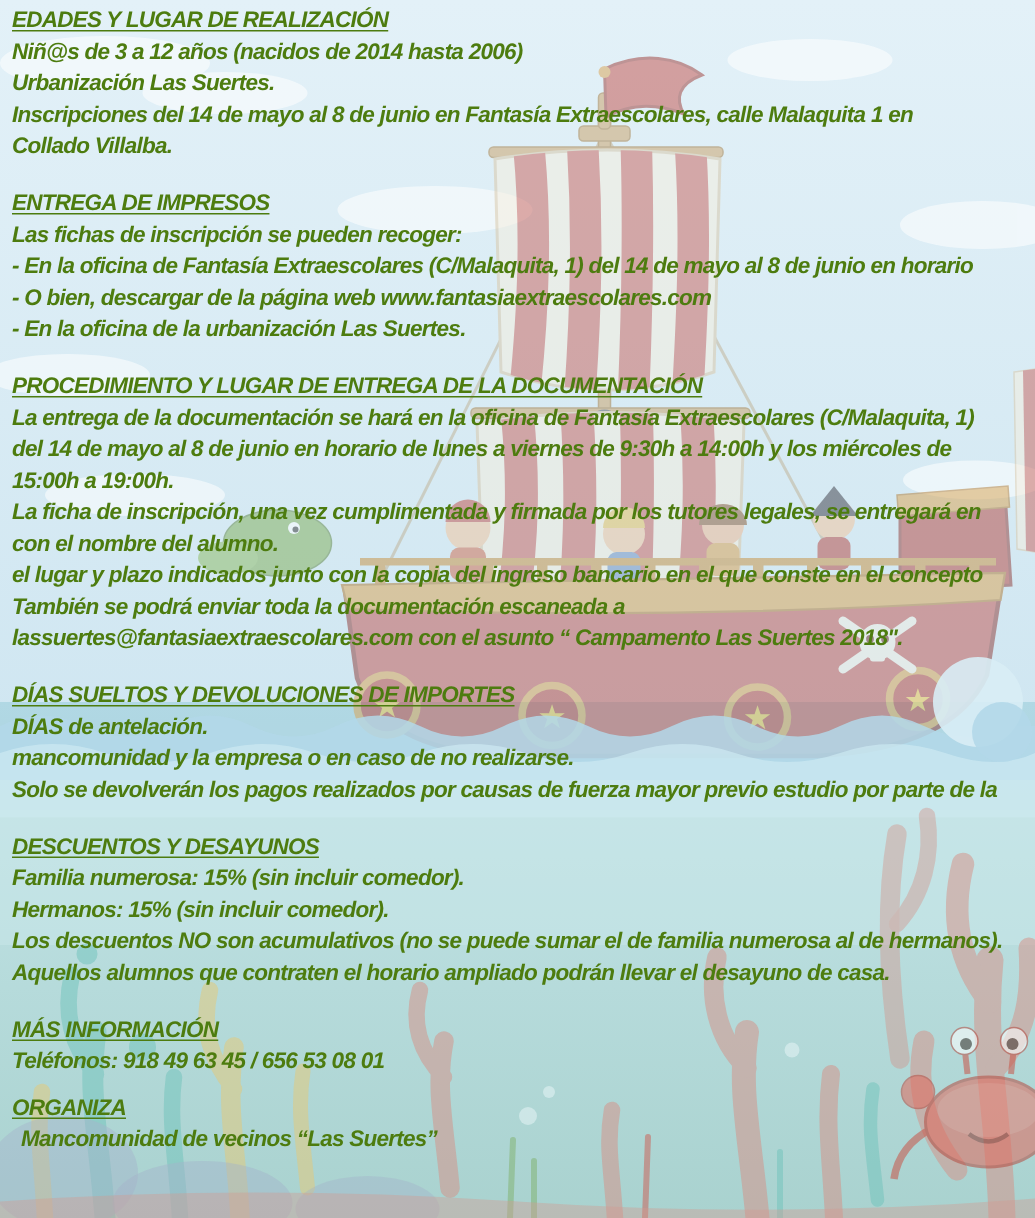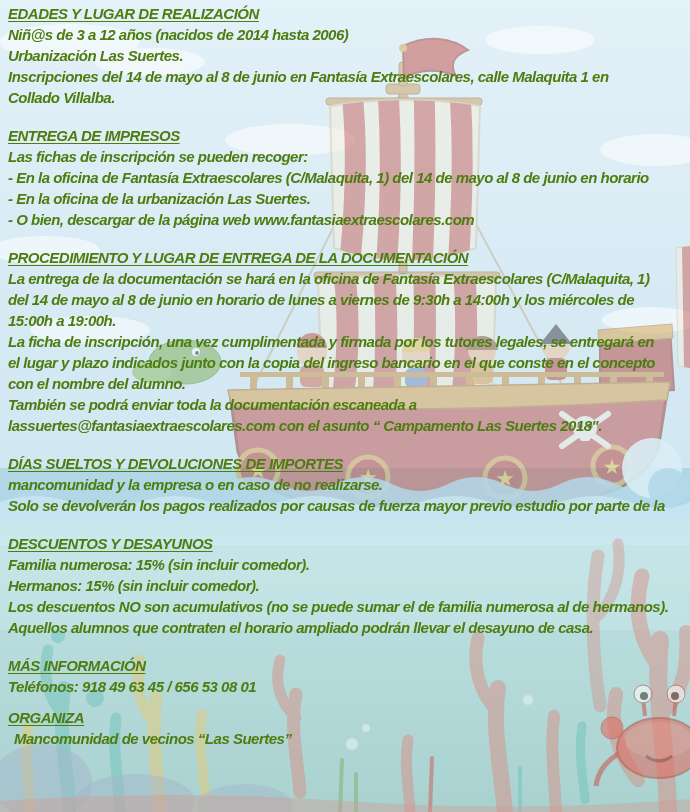--- a/index.html
+++ b/index.html
@@ -226,38 +226,39 @@
       <div class="l">Niñ@s de 3 a 12 años (nacidos de 2014 hasta 2006)</div>
       <div class="l">Urbanización Las Suertes.</div>
       <div class="l">Inscripciones del 14 de mayo al 8 de junio en Fantasía Extraescolares, calle Malaquita 1 en</div>
       <div class="l">Collado Villalba.</div>
     </section>
 
     <section class="sec">
       <div class="h">ENTREGA DE IMPRESOS</div>
       <div class="l">Las fichas de inscripción se pueden recoger:</div>
       <div class="l">- En la oficina de Fantasía Extraescolares (C/Malaquita, 1) del 14 de mayo al 8 de junio en horario</div>
+      <div class="l">- O bien, descargar de la página web www.fantasiaextraescolares.com</div>
       <div class="l">- En la oficina de la urbanización Las Suertes.</div>
-      <div class="l">- O bien, descargar de la página web www.fantasiaextraescolares.com</div>
     </section>
 
     <section class="sec">
       <div class="h">PROCEDIMIENTO Y LUGAR DE ENTREGA DE LA DOCUMENTACIÓN</div>
       <div class="l">La entrega de la documentación se hará en la oficina de Fantasía Extraescolares (C/Malaquita, 1)</div>
       <div class="l">del 14 de mayo al 8 de junio en horario de lunes a viernes de 9:30h a 14:00h y los miércoles de</div>
       <div class="l">15:00h a 19:00h.</div>
       <div class="l">La ficha de inscripción, una vez cumplimentada y firmada por los tutores legales, se entregará en</div>
+      <div class="l">con el nombre del alumno.</div>
       <div class="l">el lugar y plazo indicados junto con la copia del ingreso bancario en el que conste en el concepto</div>
-      <div class="l">con el nombre del alumno.</div>
       <div class="l">También se podrá enviar toda la documentación escaneada a</div>
       <div class="l">lassuertes@fantasiaextraescolares.com con el asunto “ Campamento Las Suertes 2018".</div>
     </section>
 
     <section class="sec">
       <div class="h">DÍAS SUELTOS Y DEVOLUCIONES DE IMPORTES</div>
+      <div class="l">DÍAS de antelación.</div>
       <div class="l">mancomunidad y la empresa o en caso de no realizarse.</div>
       <div class="l">Solo se devolverán los pagos realizados por causas de fuerza mayor previo estudio por parte de la</div>
     </section>
 
     <section class="sec">
       <div class="h">DESCUENTOS Y DESAYUNOS</div>
       <div class="l">Familia numerosa: 15% (sin incluir comedor).</div>
       <div class="l">Hermanos: 15% (sin incluir comedor).</div>
       <div class="l">Los descuentos NO son acumulativos (no se puede sumar el de familia numerosa al de hermanos).</div>
       <div class="l">Aquellos alumnos que contraten el horario ampliado podrán llevar el desayuno de casa.</div>

